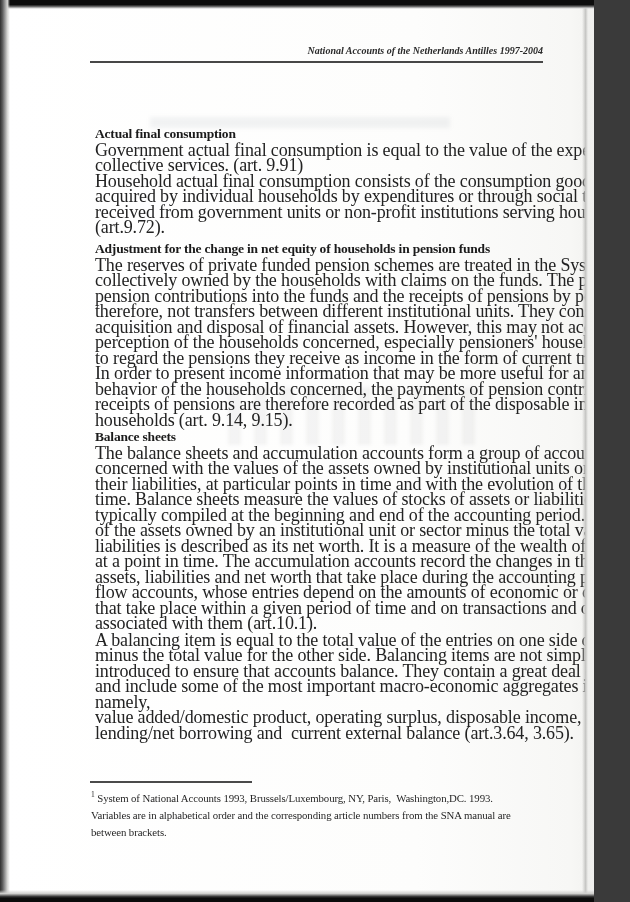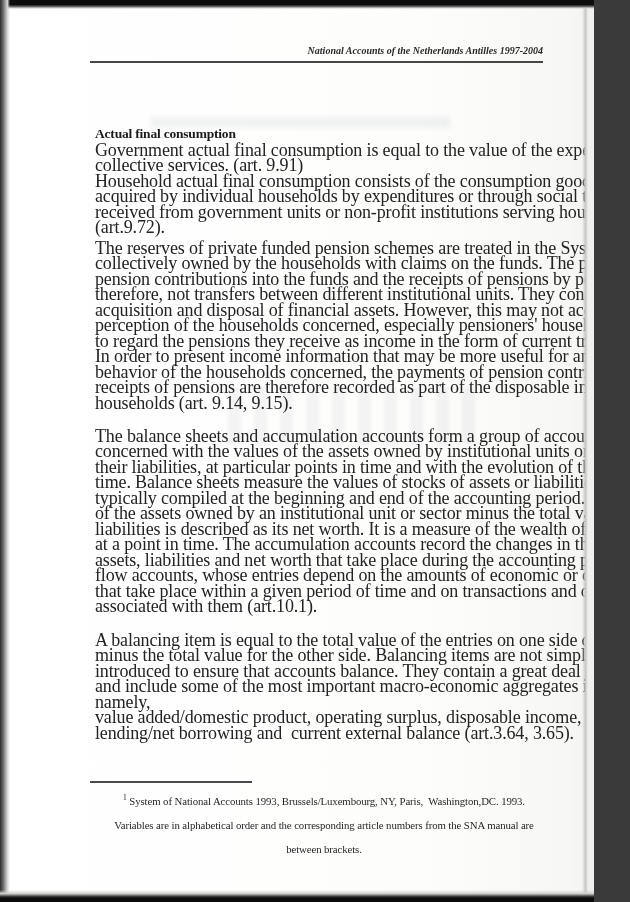--- a/index.html
+++ b/index.html
@@ -36,22 +36,22 @@
   .title sup{font-size:9px;font-weight:bold;}
   
   .sec{position:absolute;left:95px;width:480px;}
   .sec h2{margin:0 0 2px 0;font-size:13.5px;line-height:15px;font-weight:bold;
     letter-spacing:-0.2px;color:#1b1b1b;white-space:pre;}
   .sec .body{margin:0;font-size:18px;line-height:15.45px;letter-spacing:-0.15px;
     color:#232323;white-space:pre;}
   .sec1{top:126px}.sec2{top:241px}.sec3{top:429px}.sec4{top:633px}
   
   .footnote-rule{position:absolute;top:781px;left:90px;width:162px;height:2px;background:#4a4a4a;}
-  .footnote{position:absolute;top:786px;left:85px;width:478px;
-    font-size:10.8px;line-height:24px;letter-spacing:-0.1px;color:#262626;text-align:center;}
+  .footnote{position:absolute;top:786px;left:91px;width:478px;
+    font-size:10.8px;line-height:17px;letter-spacing:-0.1px;color:#262626;}
   .footnote sup{font-size:7.5px;}
   .footnote .fn-text{white-space:pre;}
   
   .page-number{position:absolute;top:845px;left:0;width:624px;text-align:right;
     font-size:13px;color:#2a2a2a;}
 </style>
 </head>
 <body>
 
 <div class="page">
@@ -67,34 +67,36 @@
     <h2>Actual final consumption</h2>
     <p class="body">Government actual final consumption is equal to the value of the expenditures on
 collective services. (art. 9.91)
 Household actual final consumption consists of the consumption goods or services
 acquired by individual households by expenditures or through social transfers in kind
 received from government units or non-profit institutions serving households NPISHs
 (art.9.72).</p>
   </section>
 
   <section class="sec sec2">
+    <h2>Adjustment for the change in net equity of households in pension funds</h2>
     <p class="body">The reserves of private funded pension schemes are treated in the System as being
 collectively owned by the households with claims on the funds. The payments of
 pension contributions into the funds and the receipts of pensions by pensioners are,
 therefore, not transfers between different institutional units. They constitute the
 acquisition and disposal of financial assets. However, this may not accord with the
 perception of the households concerned, especially pensioners' households, who tend
 to regard the pensions they receive as income in the form of current transfers.
 In order to present income information that may be more useful for analyzing the
 behavior of the households concerned, the payments of pension contributions and the
 receipts of pensions are therefore recorded as part of the disposable incomes of
 households (art. 9.14, 9.15).</p>
   </section>
 
   <section class="sec sec3">
+    <h2>Balance sheets</h2>
     <p class="body">The balance sheets and accumulation accounts form a group of accounts that are
 concerned with the values of the assets owned by institutional units or sectors, and
 their liabilities, at particular points in time and with the evolution of those values over
 time. Balance sheets measure the values of stocks of assets or liabilities and are
 typically compiled at the beginning and end of the accounting period. The total value
 of the assets owned by an institutional unit or sector minus the total value of its
 liabilities is described as its net worth. It is a measure of the wealth of a unit or sector
 at a point in time. The accumulation accounts record the changes in the values of the
 assets, liabilities and net worth that take place during the accounting period. They are
 flow accounts, whose entries depend on the amounts of economic or other activities

